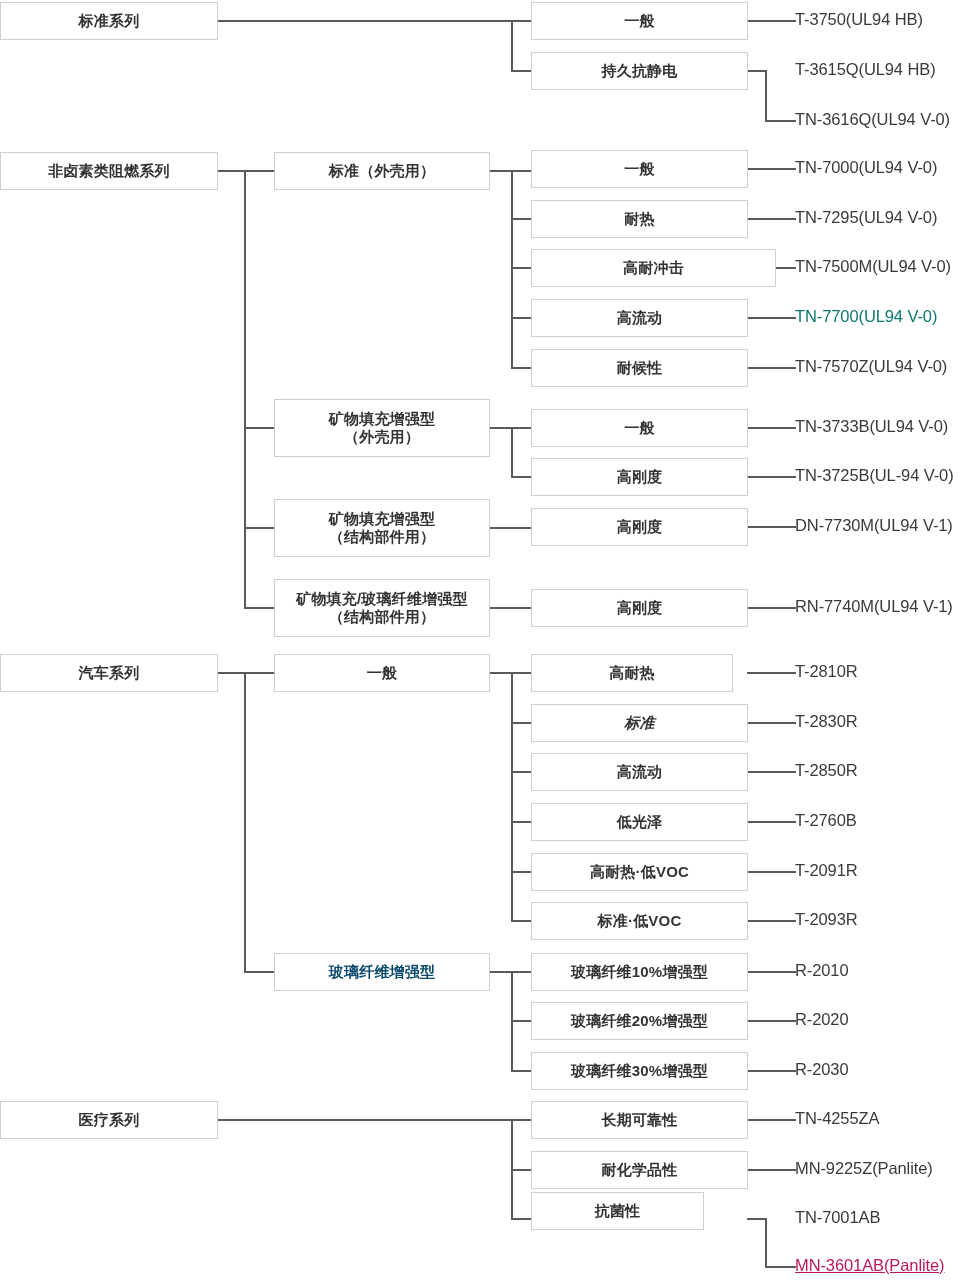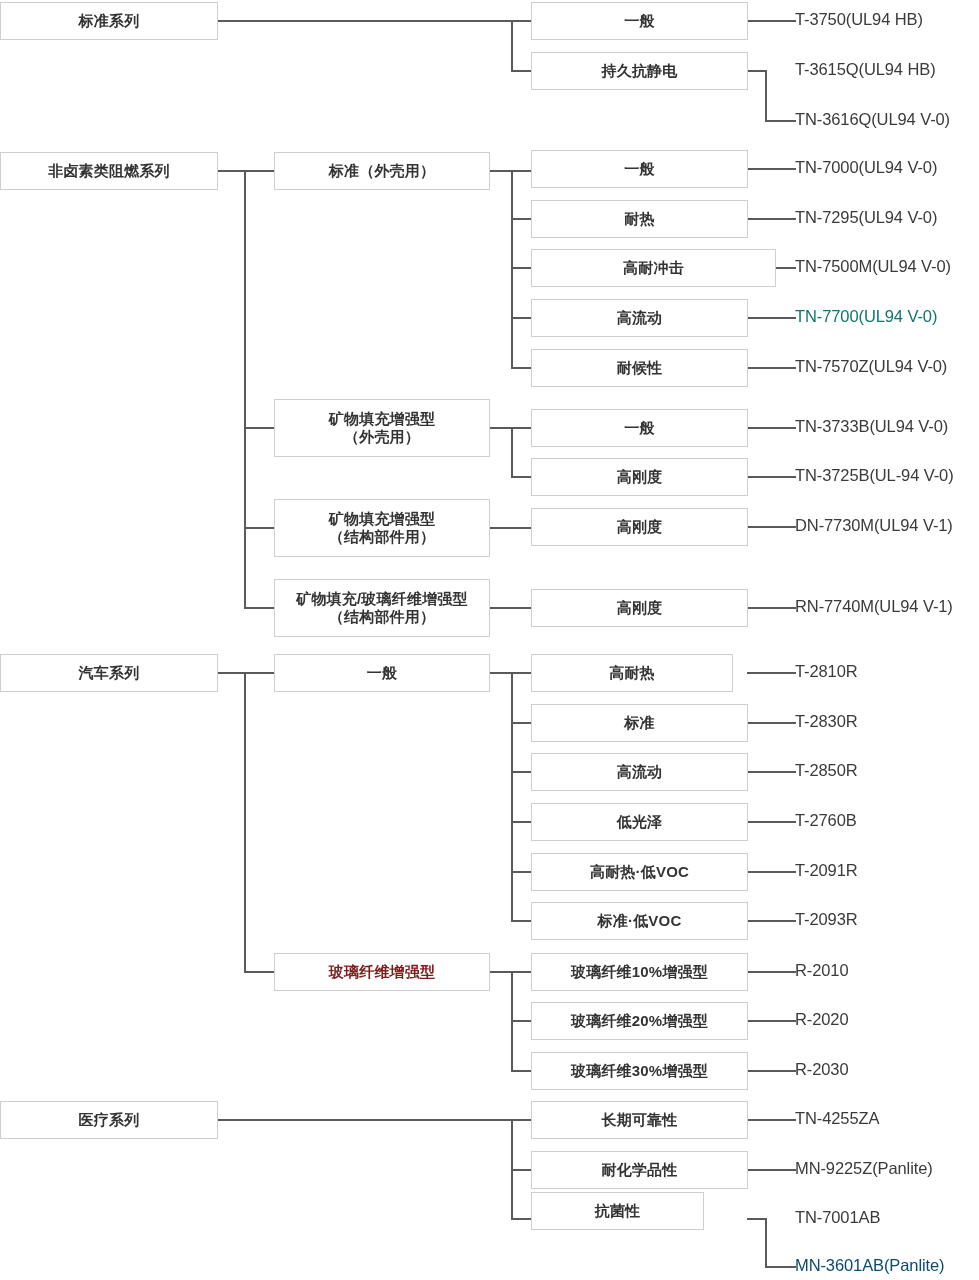--- a/index.html
+++ b/index.html
@@ -186,36 +186,36 @@
       </div>
       <div class="node-box lvl1" style="left: 0px; top: 654px; width: 218px; height: 38px; border-color: rgb(207, 207, 207); color: rgb(51, 51, 51);">
         <span class="txt">汽车系列</span>
       </div>
       <div class="node-box lvl2" style="left: 274px; top: 654px; width: 216px; height: 38px; border-color: rgb(207, 207, 207); color: rgb(51, 51, 51);">
         <span class="txt">一般</span>
       </div>
       <div class="node-box lvl3" style="left: 531px; top: 654px; width: 202px; height: 38px; border-color: rgb(207, 207, 207); color: rgb(51, 51, 51);">
         <span class="txt">高耐热</span>
       </div>
-      <div class="node-box lvl3" style="left: 531px; top: 704px; width: 217px; height: 38px; border-color: rgb(207, 207, 207); color: rgb(51, 51, 51);">
+      <div class="node-box lvl3" style="left: 531px; top: 704px; width: 217px; height: 38px; border-color: rgb(207, 207, 207); color: rgb(51, 51, 51); font-style: italic;">
         <span class="txt">标准</span>
       </div>
       <div class="node-box lvl3" style="left: 531px; top: 753px; width: 217px; height: 38px; border-color: rgb(207, 207, 207); color: rgb(51, 51, 51);">
         <span class="txt">高流动</span>
       </div>
       <div class="node-box lvl3" style="left: 531px; top: 803px; width: 217px; height: 38px; border-color: rgb(207, 207, 207); color: rgb(51, 51, 51);">
         <span class="txt">低光泽</span>
       </div>
       <div class="node-box lvl3" style="left: 531px; top: 853px; width: 217px; height: 38px; border-color: rgb(207, 207, 207); color: rgb(51, 51, 51);">
         <span class="txt">高耐热·低VOC</span>
       </div>
       <div class="node-box lvl3" style="left: 531px; top: 902px; width: 217px; height: 38px; border-color: rgb(207, 207, 207); color: rgb(51, 51, 51);">
         <span class="txt">标准·低VOC</span>
       </div>
-      <div class="node-box lvl2" style="left: 274px; top: 953px; width: 216px; height: 38px; border-color: rgb(207, 207, 207); color: #7f1d1d;">
+      <div class="node-box lvl2" style="left: 274px; top: 953px; width: 216px; height: 38px; border-color: rgb(207, 207, 207); color: #0c4a6e;">
         <span class="txt">玻璃纤维增强型</span>
       </div>
       <div class="node-box lvl3" style="left: 531px; top: 953px; width: 217px; height: 38px; border-color: rgb(207, 207, 207); color: rgb(51, 51, 51);">
         <span class="txt">玻璃纤维10%增强型</span>
       </div>
       <div class="node-box lvl3" style="left: 531px; top: 1002px; width: 217px; height: 38px; border-color: rgb(207, 207, 207); color: rgb(51, 51, 51);">
         <span class="txt">玻璃纤维20%增强型</span>
       </div>
       <div class="node-box lvl3" style="left: 531px; top: 1052px; width: 217px; height: 38px; border-color: rgb(207, 207, 207); color: rgb(51, 51, 51);">
         <span class="txt">玻璃纤维30%增强型</span>
@@ -251,16 +251,16 @@
       <div class="leaf-label" style="left: 795px; top: 761px; color: rgb(58, 58, 58);">T-2850R</div>
       <div class="leaf-label" style="left: 795px; top: 811px; color: rgb(58, 58, 58);">T-2760B</div>
       <div class="leaf-label" style="left: 795px; top: 861px; color: rgb(58, 58, 58);">T-2091R</div>
       <div class="leaf-label" style="left: 795px; top: 910px; color: rgb(58, 58, 58);">T-2093R</div>
       <div class="leaf-label" style="left: 795px; top: 961px; color: rgb(58, 58, 58);">R-2010</div>
       <div class="leaf-label" style="left: 795px; top: 1010px; color: rgb(58, 58, 58);">R-2020</div>
       <div class="leaf-label" style="left: 795px; top: 1060px; color: rgb(58, 58, 58);">R-2030</div>
       <div class="leaf-label" style="left: 795px; top: 1109px; color: rgb(58, 58, 58);">TN-4255ZA</div>
       <div class="leaf-label" style="left: 795px; top: 1159px; color: rgb(58, 58, 58);">MN-9225Z(Panlite)</div>
       <div class="leaf-label" style="left: 795px; top: 1208px; color: rgb(58, 58, 58);">TN-7001AB</div>
-      <div class="leaf-label" style="left: 795px; top: 1256px; color: #0c4a6e;">MN-3601AB(Panlite)</div>
+      <div class="leaf-label" style="left: 795px; top: 1256px; color: #be185d; text-decoration: underline;">MN-3601AB(Panlite)</div>
     </div>
 
 </div>
 
 </body></html>

